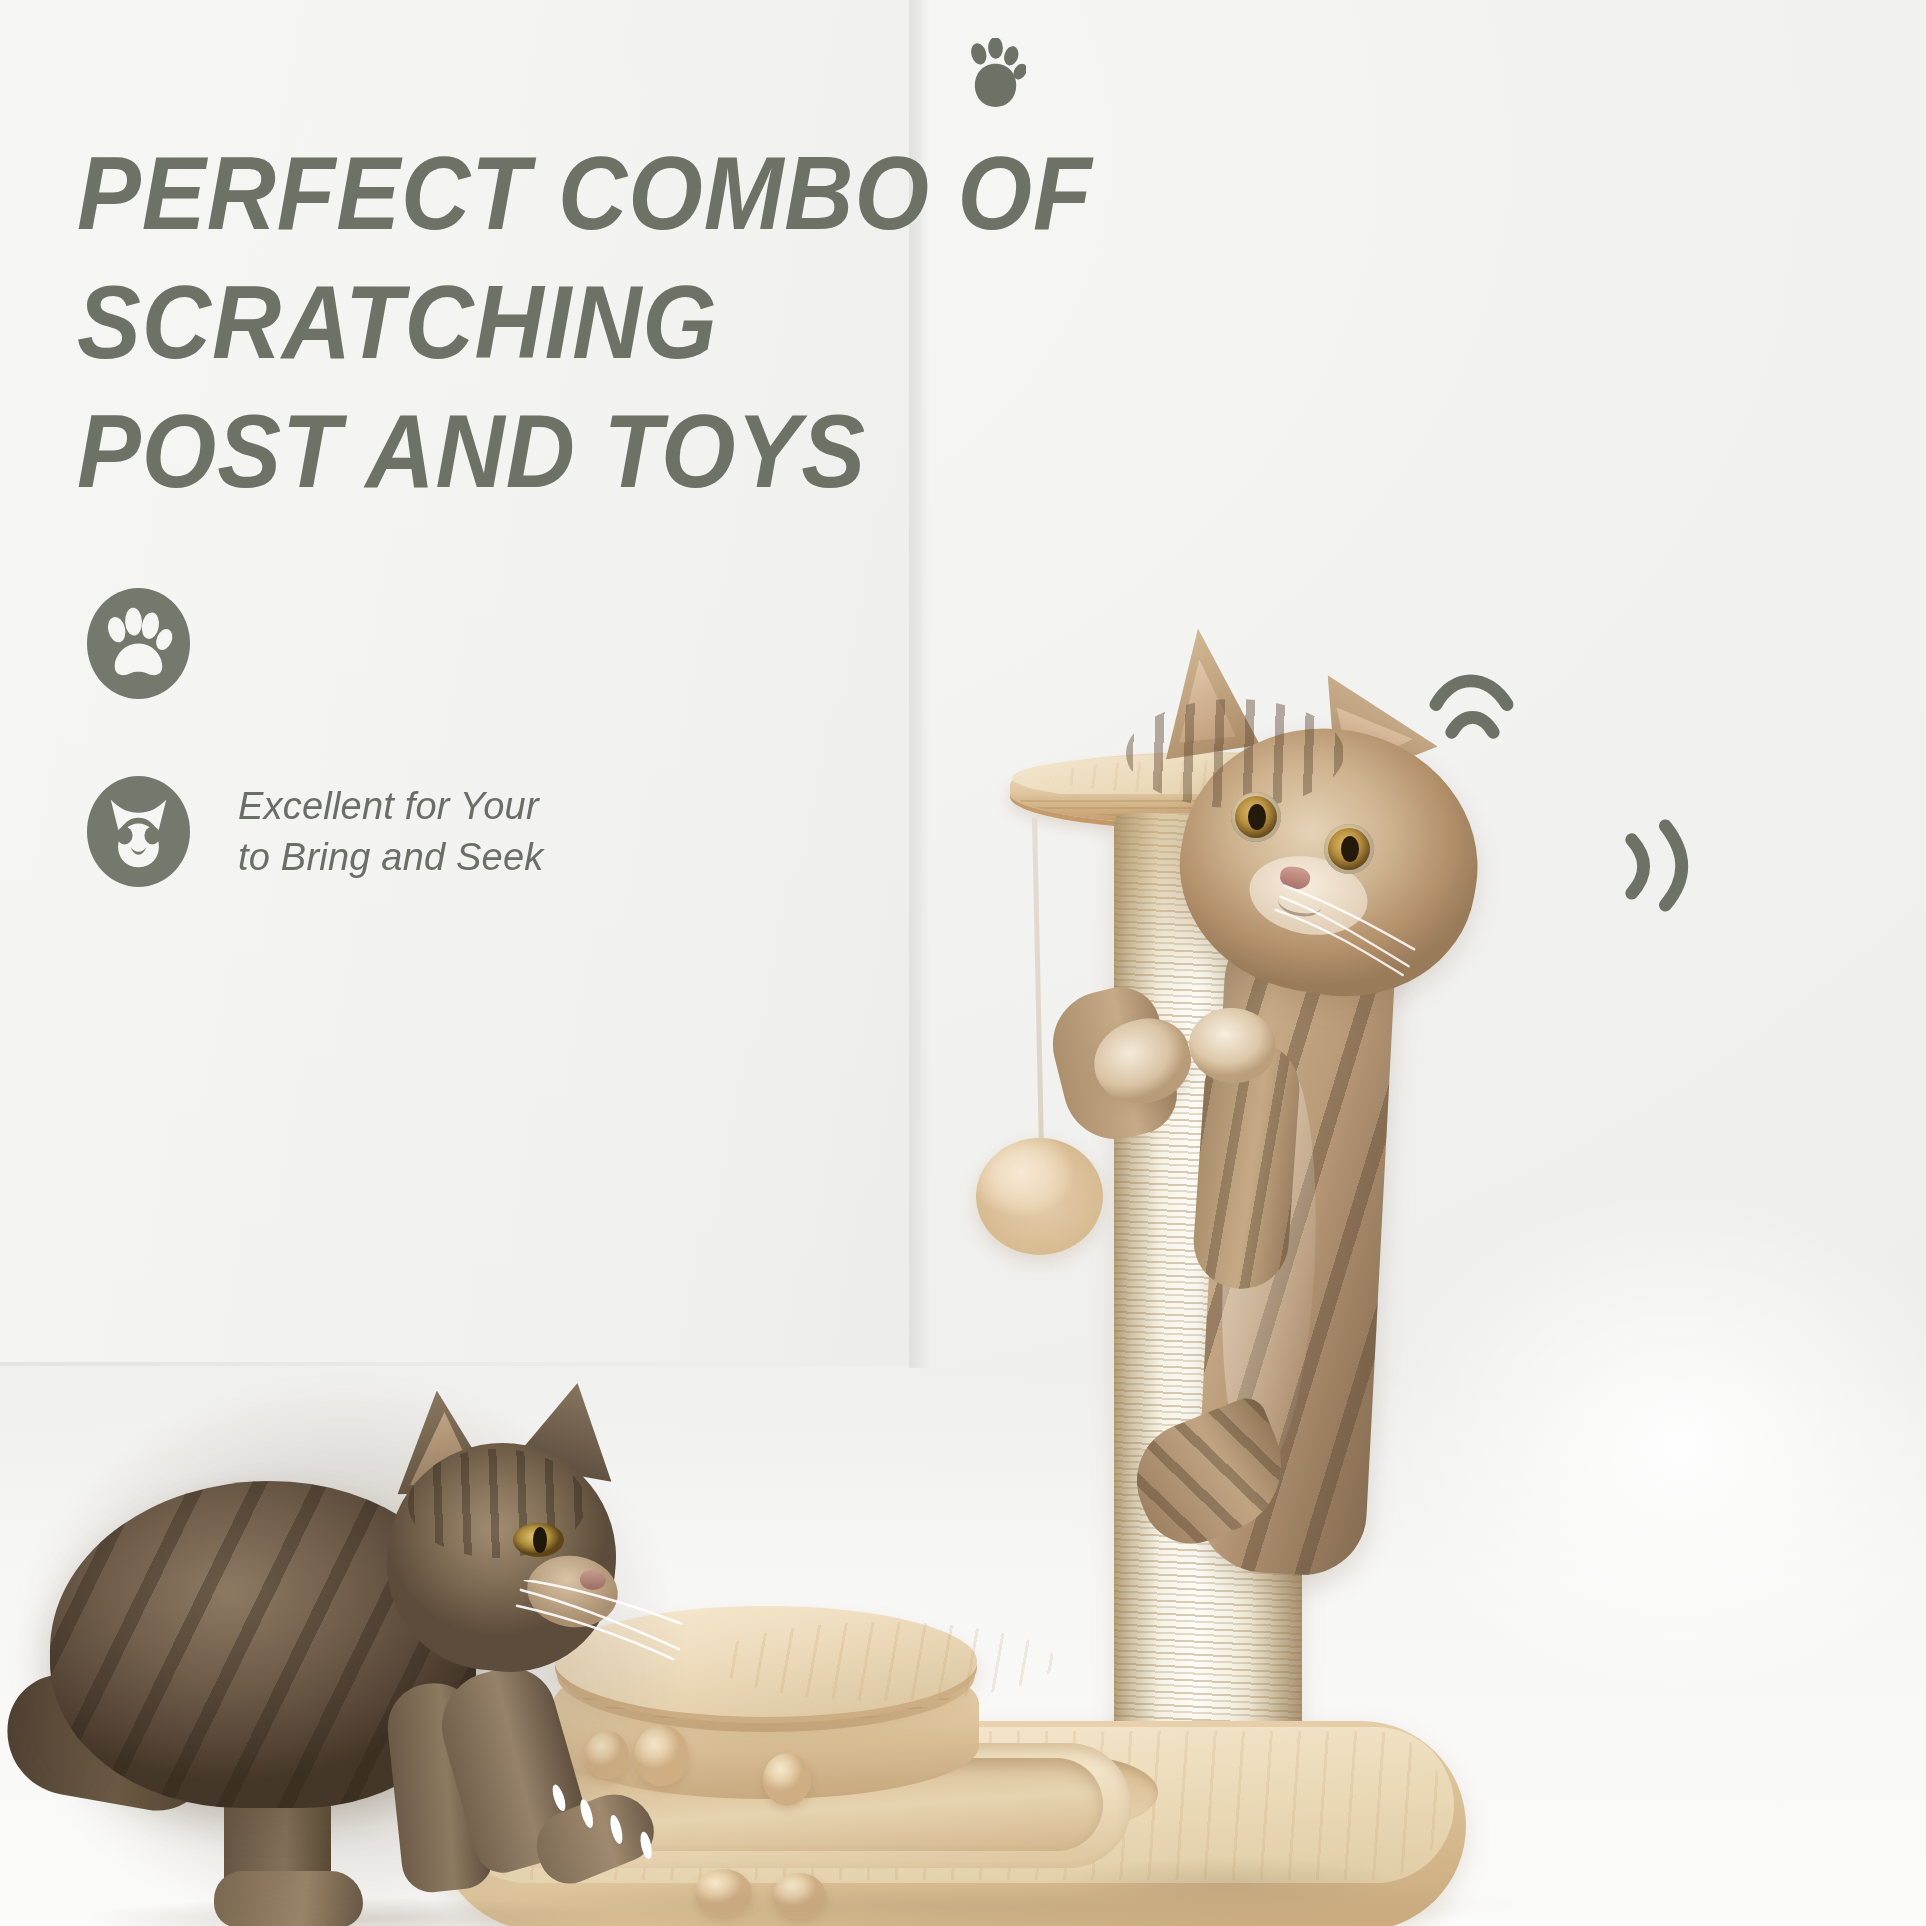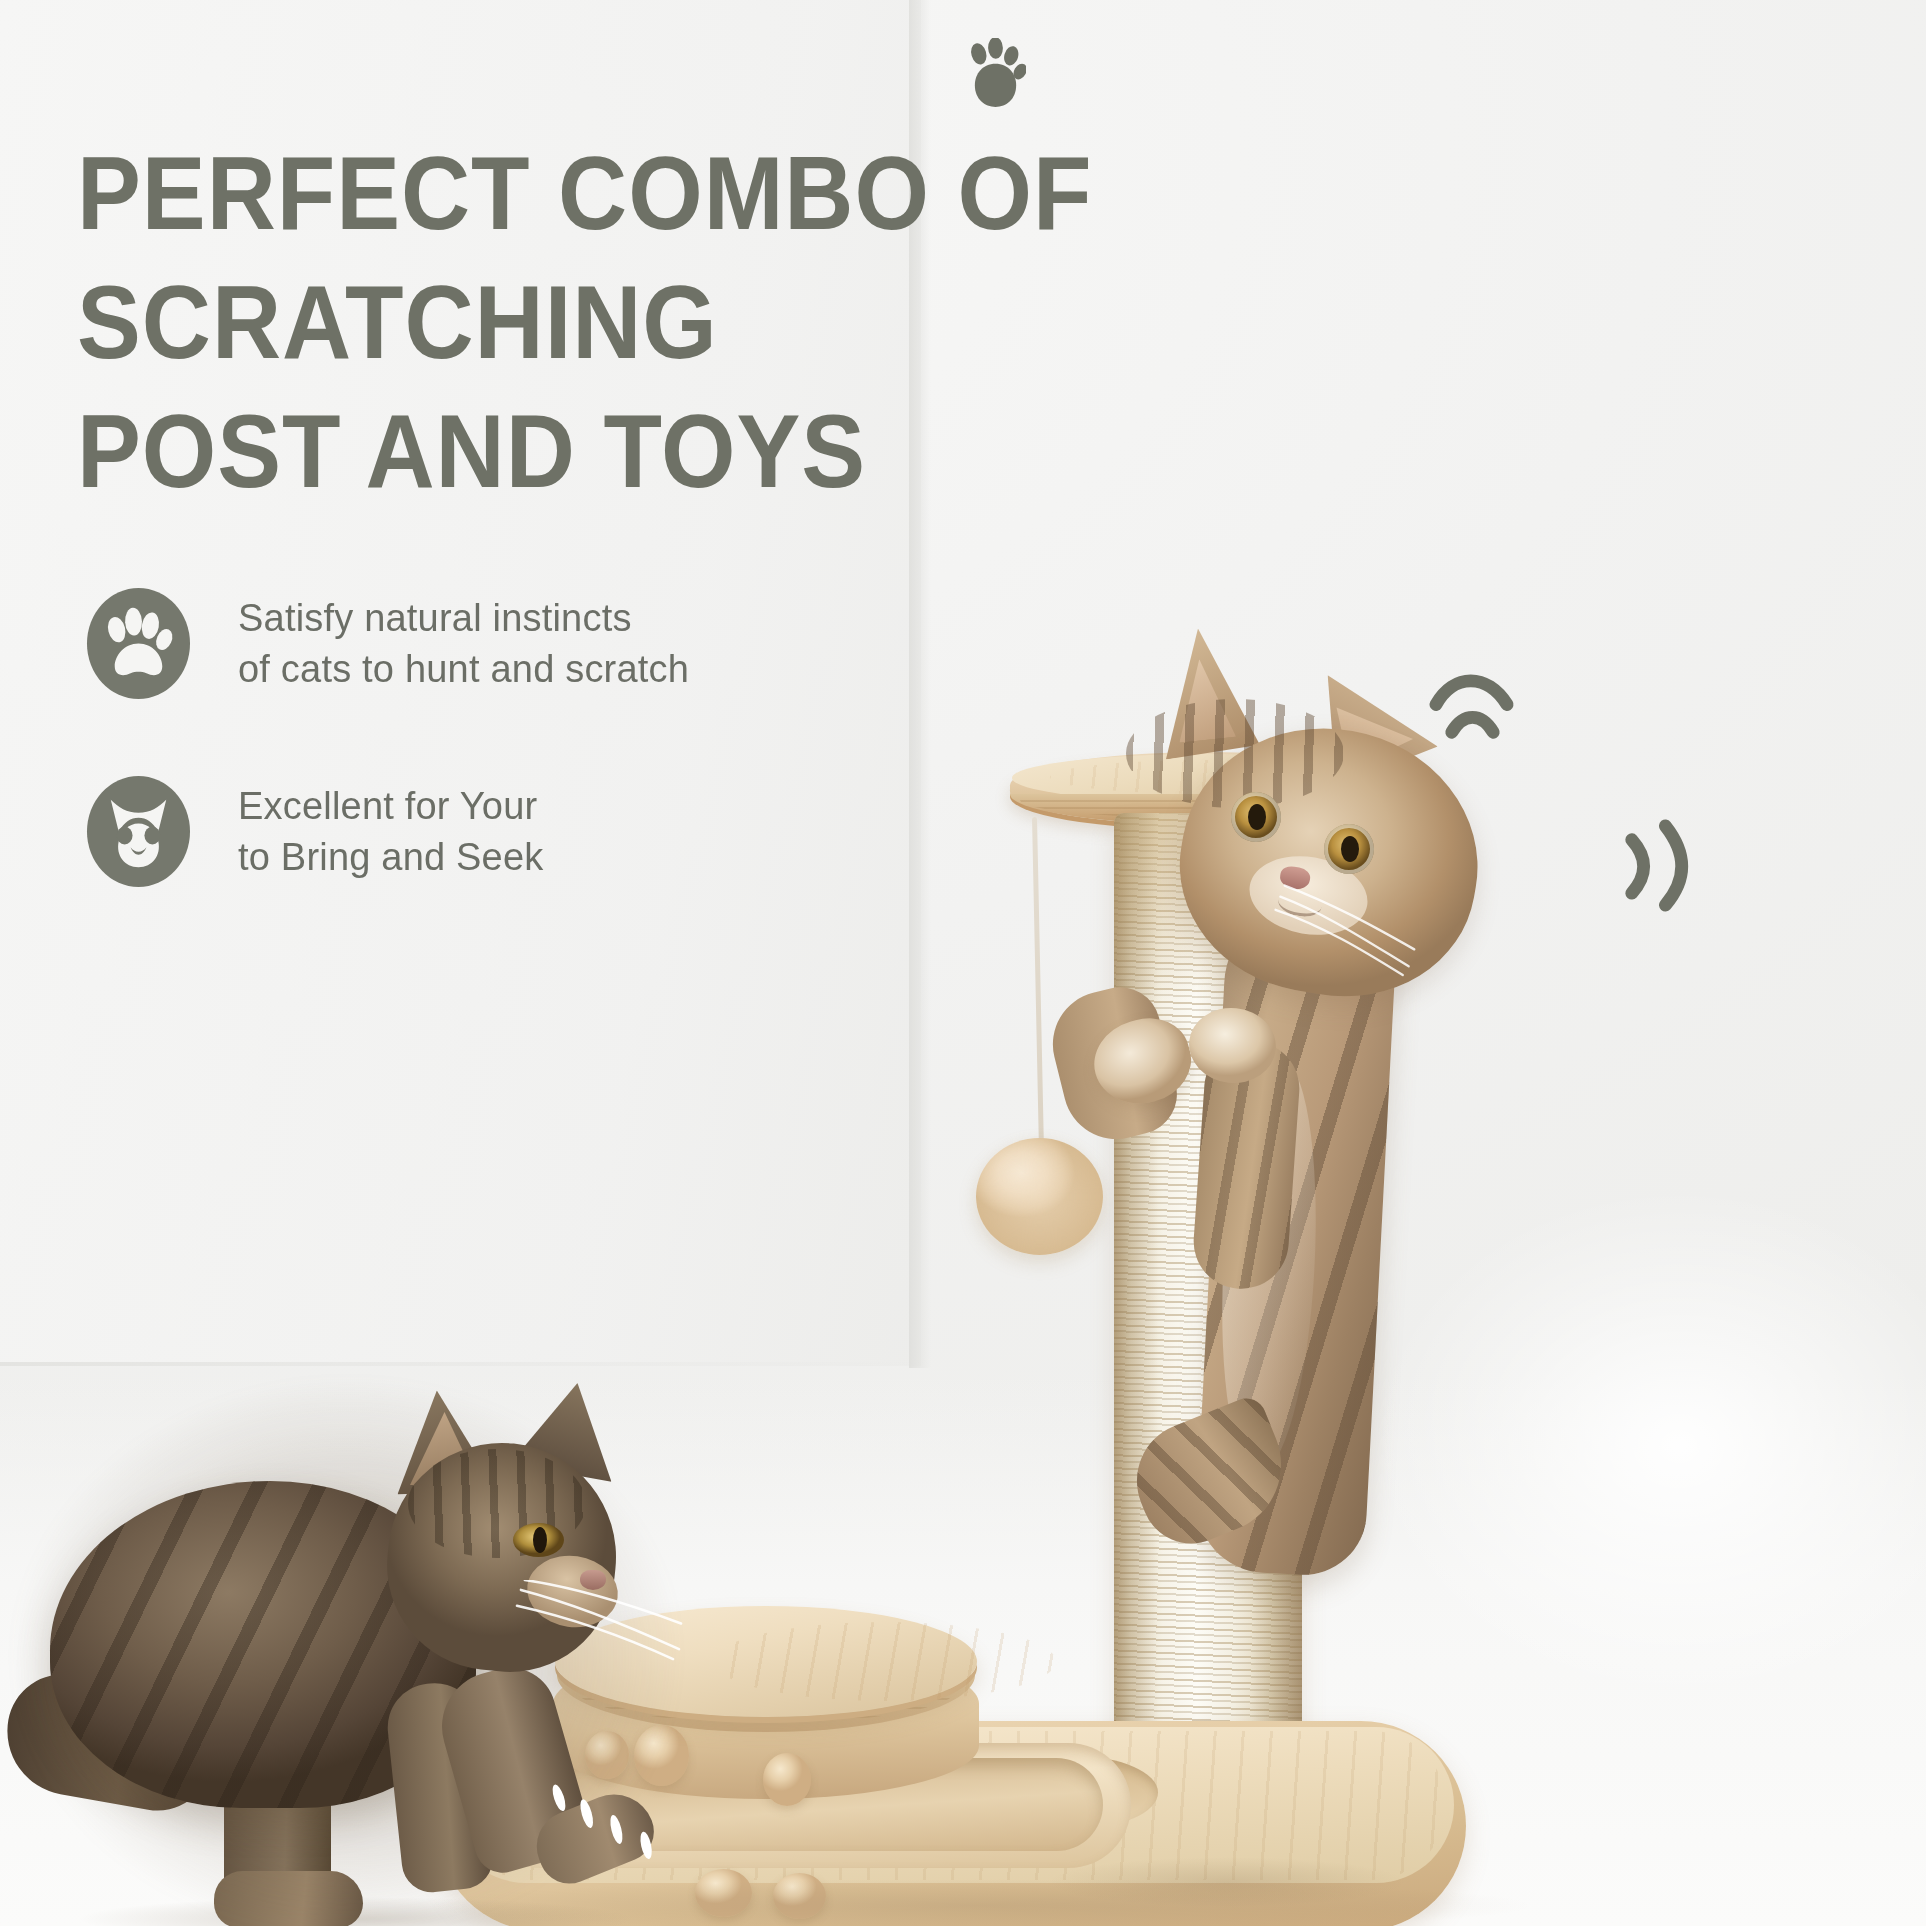--- a/index.html
+++ b/index.html
@@ -1,21 +1,21 @@
 <!DOCTYPE html>
 <html><head>
 <meta charset="utf-8">
 <style>
   html,body{margin:0;padding:0;}
   body{
     width:1927px;height:1927px;overflow:hidden;position:relative;
     font-family:"Liberation Sans","DejaVu Sans",sans-serif;
     background:#f4f4f3;
   }
-  .stage{position:absolute;inset:0;overflow:hidden;}
+  .stage{position:absolute;inset:0;overflow:hidden;font-style:italic;}
 
   
   .bg-base{position:absolute;inset:0;
     background:
       radial-gradient(120% 80% at 20% 8%, #f8f8f7 0%, #f2f2f1 55%, #eeeeec 100%);
   }
   .bg-panel{position:absolute;left:0;top:0;width:921px;height:1366px;
     background:linear-gradient(100deg,#f6f6f5 0%,#f1f1f0 70%,#ececea 100%);
     opacity:.85;}
   .bg-panel-edge{position:absolute;left:909px;top:0;width:22px;height:1368px;
@@ -434,24 +434,20 @@
       <svg class="feat-icon" viewBox="0 0 108 116">
         <ellipse cx="54" cy="58" rx="52" ry="56" fill="#75786d"></ellipse>
         <g fill="#f5f5f3">
           <ellipse cx="32" cy="44" rx="8.5" ry="13" transform="rotate(-14 32 44)"></ellipse>
           <ellipse cx="49" cy="36" rx="8.5" ry="14" transform="rotate(-3 49 36)"></ellipse>
           <ellipse cx="66" cy="40" rx="8.5" ry="13.5" transform="rotate(10 66 40)"></ellipse>
           <ellipse cx="80" cy="54" rx="7.5" ry="11" transform="rotate(24 80 54)"></ellipse>
           <path d="M54 58 C68 58,78 70,78 81 C78 90,70 92,62 88 C57 86,51 86,46 88 C38 92,30 90,30 81 C30 70,40 58,54 58 Z"></path>
         </g>
       </svg>
-      <div class="feat-text">
-        <span>Satisfy natural instincts</span>
-        <span>of cats to hunt and scratch</span>
-      </div>
     </div>
 
     <div class="feature">
       <svg class="feat-icon" viewBox="0 0 108 116">
         <ellipse cx="54" cy="58" rx="52" ry="56" fill="#75786d"></ellipse>
         <path fill="#f5f5f3" d="M26 26 L34 58 C40 48,46 44,54 44 C62 44,68 48,74 58 L82 26
                  C74 34,66 39,54 39 C42 39,34 34,26 26 Z"></path>
         <path fill="#f5f5f3" d="M54 50 C44 50,36 58,34 68 C31 82,40 94,54 94 C68 94,77 82,74 68
                  C72 58,64 50,54 50 Z"></path>
         <ellipse cx="40" cy="62" rx="8" ry="9" fill="#75786d"></ellipse>

